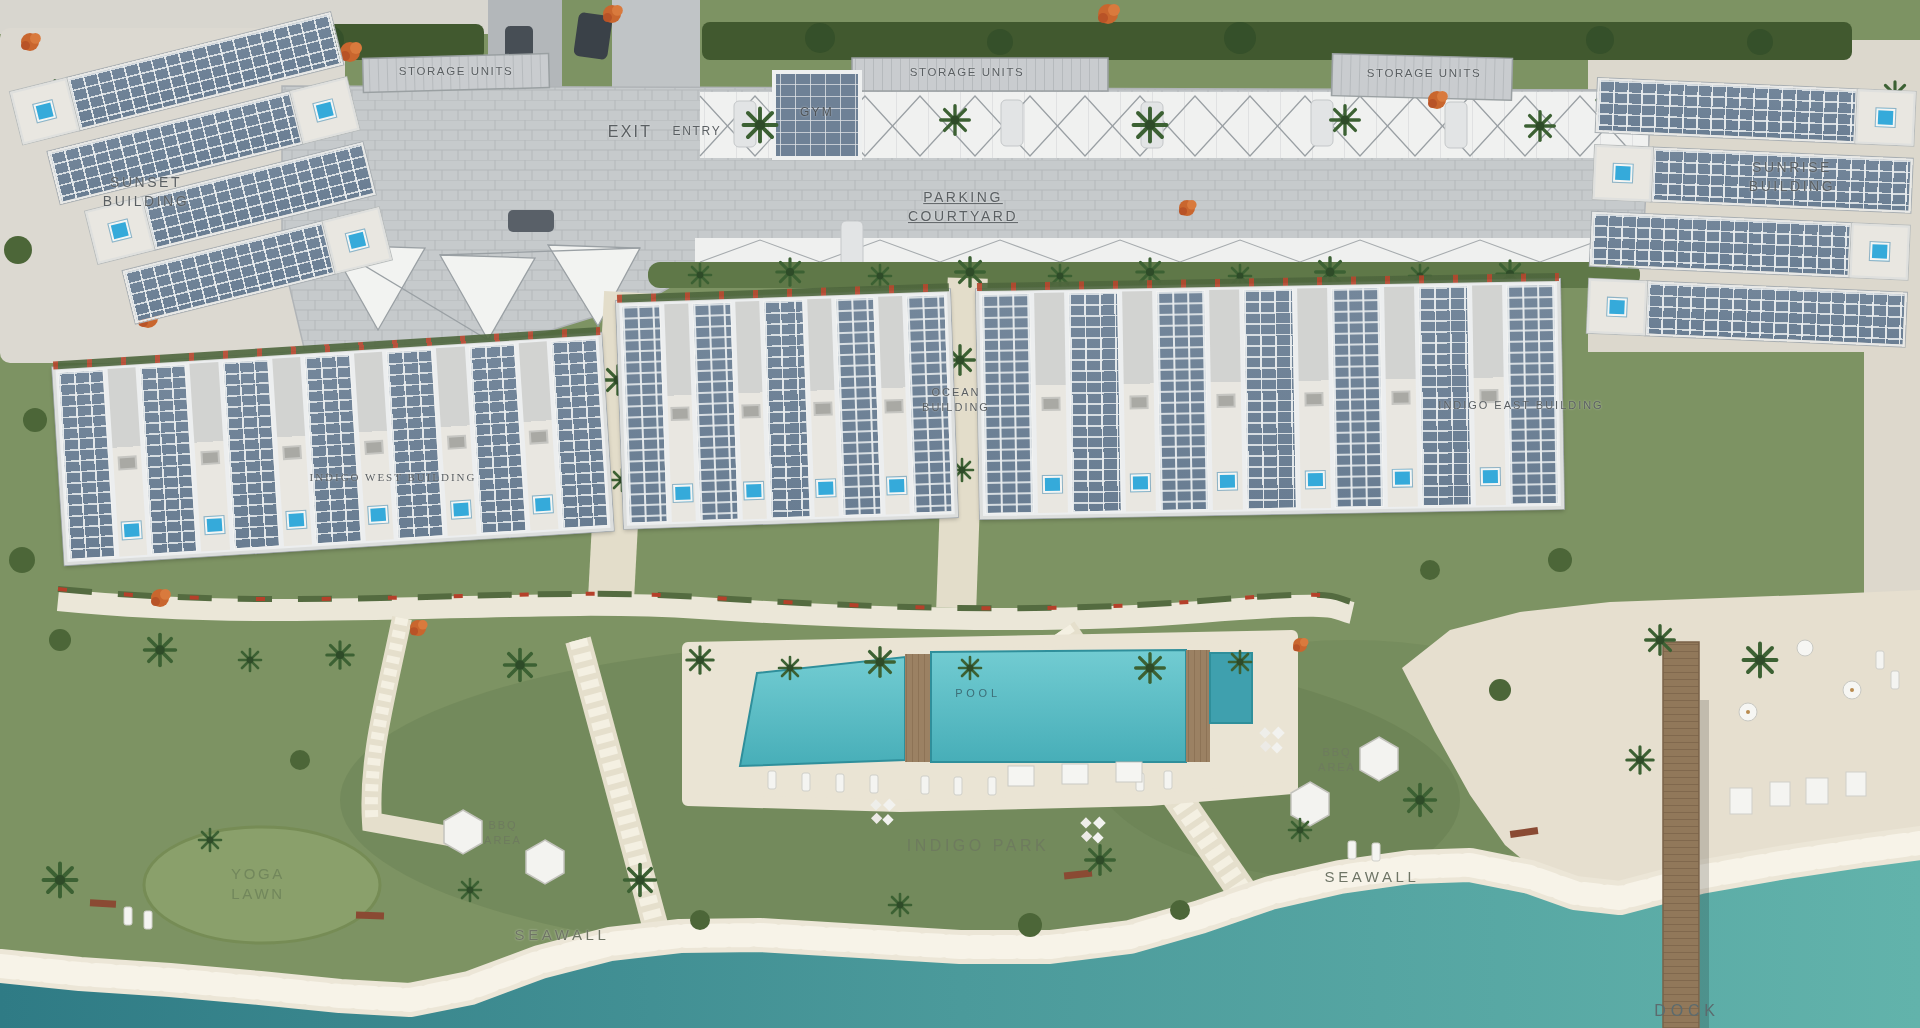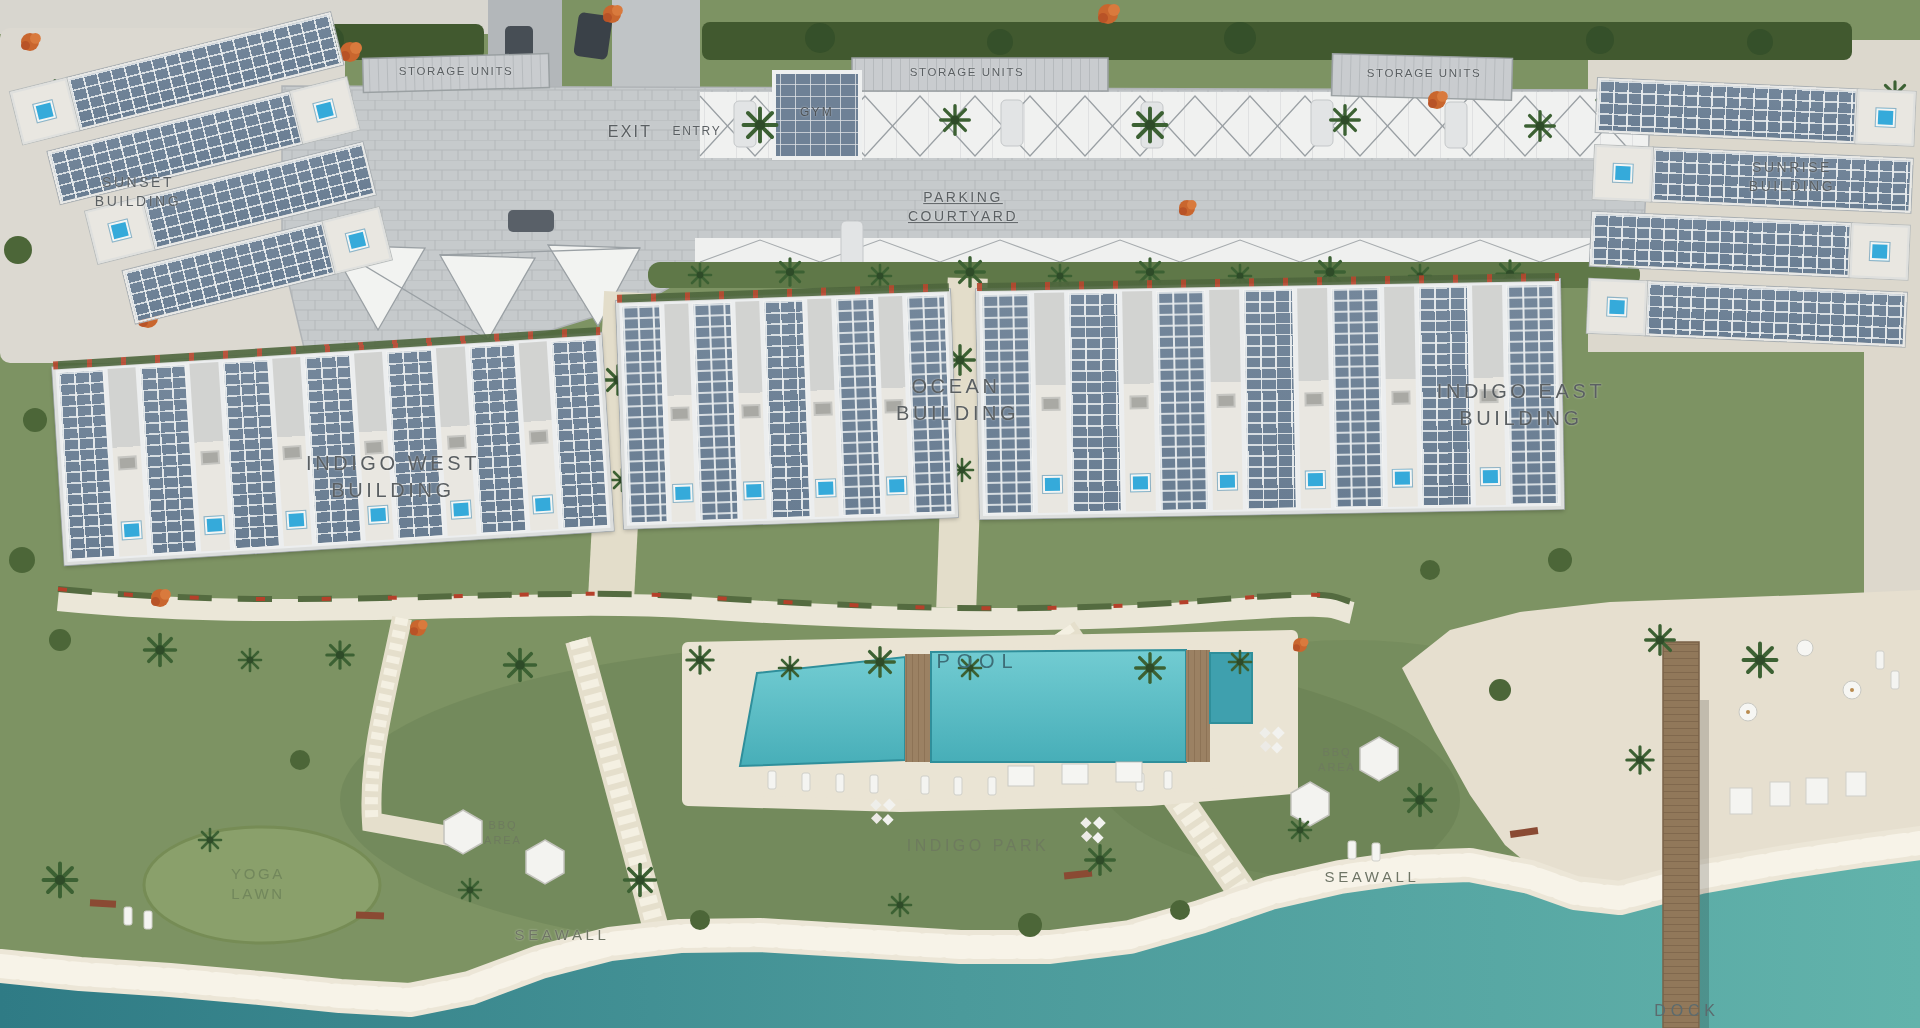--- a/index.html
+++ b/index.html
@@ -35,21 +35,21 @@
   .pad{width:54px;background:#e9e7e1;border:2px solid #dfe0de;position:relative;box-shadow:0 0 0 1px #b9bdbd;}
   .pad .pool{position:absolute;left:50%;top:50%;transform:translate(-50%,-50%);
        width:15px;height:14px;background:#35aada;border:2px solid #f5f5f3;box-shadow:0 0 0 1px #8fb2c4;}
 
   
   .lbl{position:absolute;z-index:6;transform:translate(-50%,-50%);
        color:#5a5f62;text-transform:uppercase;letter-spacing:.18em;text-align:center;
        font-size:14px;line-height:1.35;white-space:normal;
        text-shadow:0 0 2px rgba(255,255,255,.55);}
   .lbl.small{font-size:11.5px;letter-spacing:.14em;white-space:nowrap;}
-  .lbl.big{font-size:20px;}
+  .lbl.big{font-size:11px;}
   .lbl.soft{color:#6e7b5e;text-shadow:none;}
   .lbl.stone{color:#6f7565;}
   .lbl.waterlbl{color:#5c6b6e;text-shadow:none;text-align:right;}
   .lbl.poollbl{color:#3d6e77;letter-spacing:.34em;text-shadow:none;}
 </style>
 </head>
 <body>
 
 <div class="plan">
 
@@ -495,26 +495,26 @@
     <div class="mod roof"></div>
   </div>
 
   <div class="lbl small" style="left:456px;top:72px;">STORAGE UNITS</div>
   <div class="lbl small" style="left:967px;top:73px;">STORAGE UNITS</div>
   <div class="lbl small" style="left:1424px;top:74px;">STORAGE UNITS</div>
   <div class="lbl small" style="left:630px;top:132px;font-size:16px;">EXIT</div>
   <div class="lbl small" style="left:697px;top:131px;font-size:12px;">ENTRY</div>
   <div class="lbl" style="left:817px;top:112px;font-size:12px;color:#4e5357;">GYM</div>
   <div class="lbl" style="left:963px;top:207px;width:135px;text-decoration:underline;">PARKING COURTYARD</div>
-  <div class="lbl" style="left:138px;top:192px;width:110px;">SUNSET BUILDING</div>
+  <div class="lbl" style="left:146px;top:192px;width:110px;">SUNSET BUILDING</div>
   <div class="lbl" style="left:1792px;top:177px;width:110px;">SUNRISE BUILDING</div>
-  <div class="lbl big" style="left:393px;top:477px;width:190px;">INDIGO WEST BUILDING</div>
+  <div class="lbl big" style="left:393px;top:477px;width:190px;font-family:Liberation Serif, serif;">INDIGO WEST BUILDING</div>
   <div class="lbl big" style="left:956px;top:400px;width:120px;">OCEAN BUILDING</div>
   <div class="lbl big" style="left:1521px;top:405px;width:180px;">INDIGO EAST BUILDING</div>
-  <div class="lbl big poollbl" style="left:978px;top:661px;">POOL</div>
+  <div class="lbl big poollbl" style="left:978px;top:693px;">POOL</div>
   <div class="lbl soft" style="left:503px;top:833px;width:64px;font-size:11px;">BBQ AREA</div>
   <div class="lbl soft" style="left:1337px;top:760px;width:64px;font-size:11px;">BBQ AREA</div>
   <div class="lbl big soft" style="left:978px;top:846px;font-size:16px;letter-spacing:.22em;white-space:nowrap;">INDIGO PARK</div>
   <div class="lbl soft" style="left:258px;top:884px;width:90px;font-size:15px;color:#72875c;">YOGA LAWN</div>
   <div class="lbl stone" style="left:562px;top:935px;font-size:15px;letter-spacing:.24em;white-space:nowrap;">SEAWALL</div>
   <div class="lbl stone" style="left:1372px;top:877px;font-size:15px;letter-spacing:.24em;white-space:nowrap;">SEAWALL</div>
   <div class="lbl waterlbl" style="left:1687px;top:1011px;font-size:16px;letter-spacing:.3em;">DOCK</div>
 
 </div>
 

